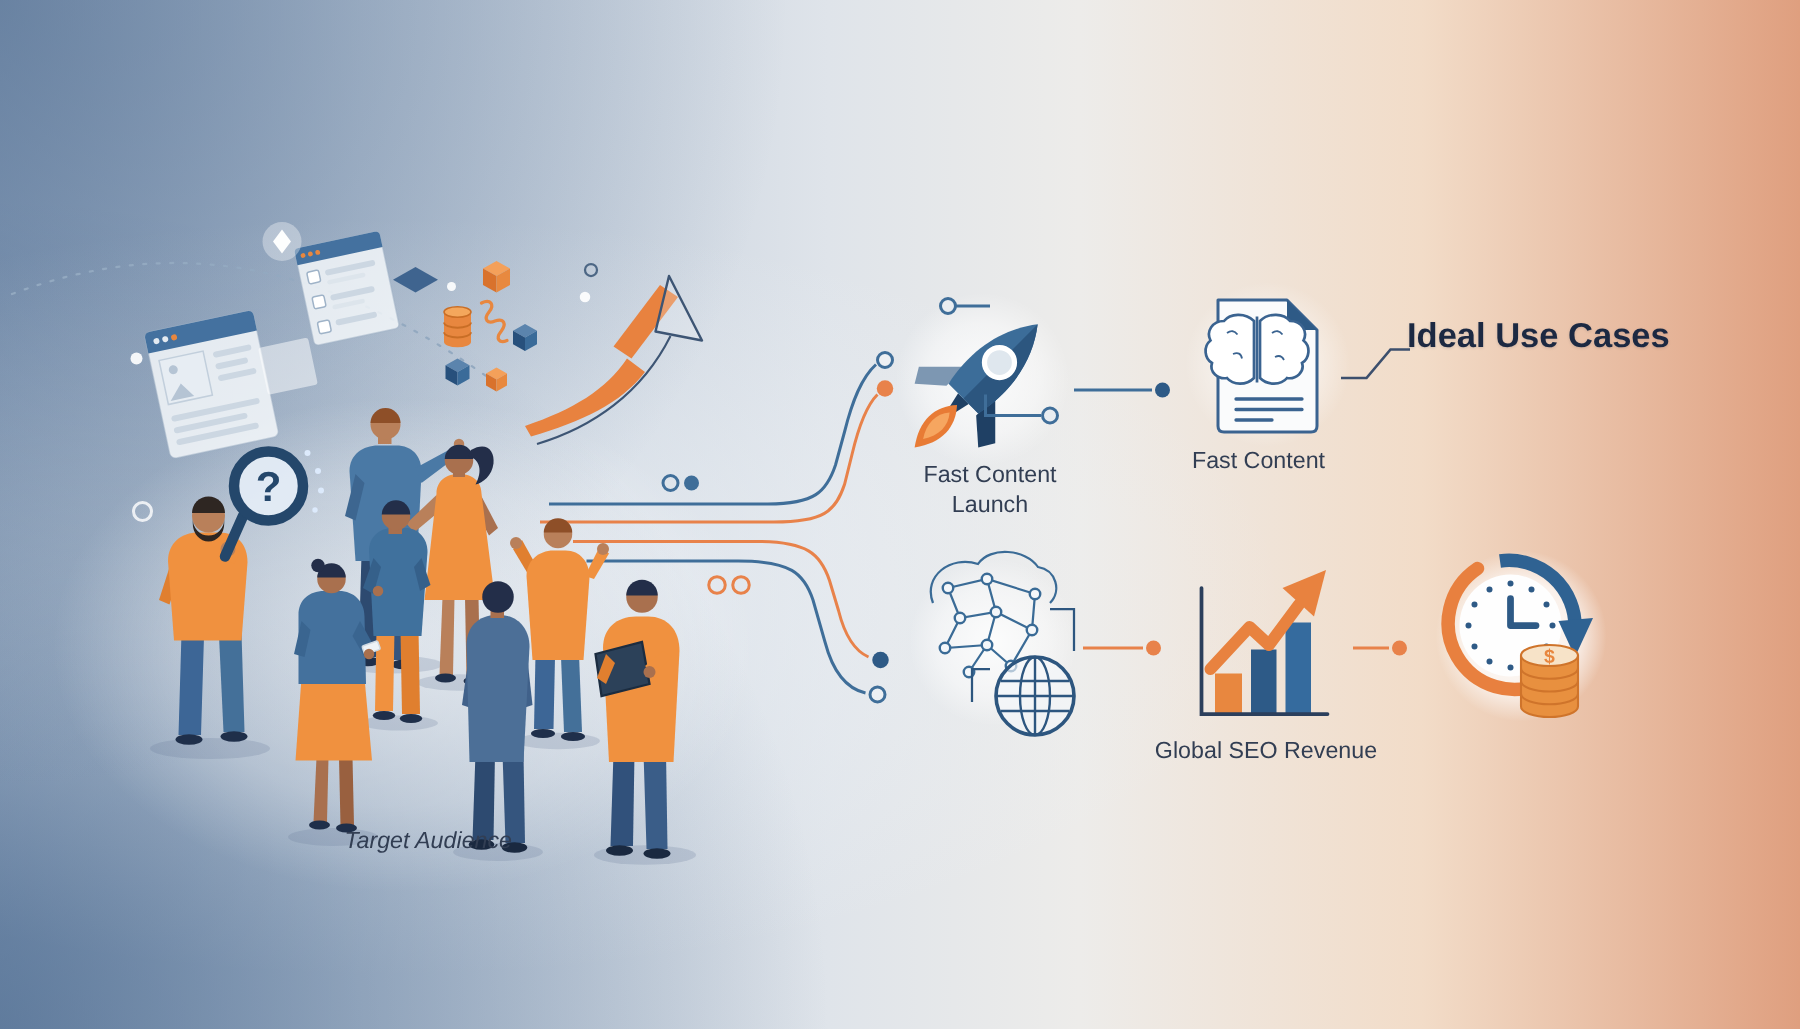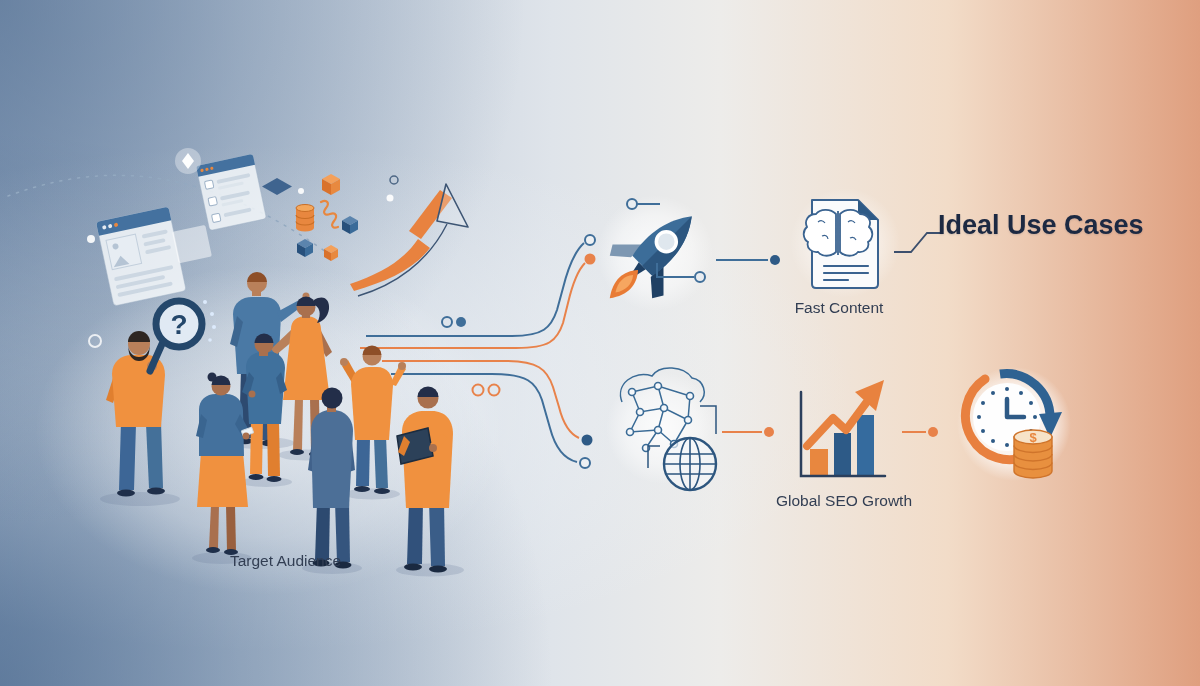--- a/index.html
+++ b/index.html
@@ -12,29 +12,29 @@
       radial-gradient(ellipse at 22% 58%, rgba(238,242,246,0.75), rgba(238,242,246,0) 45%),
       linear-gradient(to right, #8fa4bf 0%, #b7c5d6 20%, #dfe4ea 46%, #edecea 60%, #f2dcc8 79%, #df9f7f 100%);
   }
   svg{position:absolute;left:0;top:0;}
   .title{
     position:absolute;left:340px;top:60px;width:700px;text-align:center;
     font-size:41px;font-weight:700;letter-spacing:-0.5px;color:#1c2942;
     text-shadow:0 2px 3px rgba(25,40,65,0.18);
   }
   .heading{
-    position:absolute;left:938px;top:210px;font-size:27px;font-weight:700;
+    position:absolute;left:938px;top:210px;font-size:23px;font-weight:700;
     color:#1c2942;white-space:nowrap;text-shadow:0 1px 2px rgba(25,40,65,0.15);
   }
   .lbl{position:absolute;font-size:15.5px;line-height:1.28;color:#323e53;text-align:center;}
   .lbl-uc0{left:597px;top:307px;width:126px;}
   .lbl-uc1{left:776px;top:298px;width:126px;}
   .lbl-uc2{left:760px;top:491px;width:168px;}
   .lbl-uc3{left:936px;top:495px;width:168px;}
-  .lbl-target{left:213px;top:551px;width:145px;}
+  .lbl-target{left:213px;top:551px;width:145px;font-style:italic;}
 </style>
 </head>
 <body>
 
 <div class="stage">
 
 <svg width="1200" height="686" viewBox="0 0 1200 686">
   <defs>
     <radialGradient id="glow">
       <stop offset="0%" stop-color="rgba(255,255,255,0.85)"></stop>
@@ -379,17 +379,18 @@
       <polygon points="1039,414 1062,412 1050,438" fill="#2f6292"></polygon>
       <path d="M 1014 437 L 1014 471 A 19 7 0 0 0 1052 471 L 1052 437 Z" fill="#e8903f" stroke="#cf742b" stroke-width="1.4"></path>
       <path d="M 1014 445.5 A 19 7 0 0 0 1052 445.5 M 1014 454 A 19 7 0 0 0 1052 454 M 1014 462.5 A 19 7 0 0 0 1052 462.5" stroke="#cf742b" stroke-width="1.4" fill="none"></path>
       <ellipse cx="1033" cy="437" rx="19" ry="7" fill="#f7e3c8" stroke="#cf742b" stroke-width="1.4"></ellipse>
       <text x="1033" y="442" font-size="13" font-weight="700" fill="#e8873f" text-anchor="middle" font-family="Liberation Sans, sans-serif">$</text>
     </g>
   </g>
 </svg>
 
 <div class="heading">Ideal Use Cases</div>
+<div class="lbl lbl-uc0">Fast Content Launch</div>
 <div class="lbl lbl-uc1">Fast Content</div>
-<div class="lbl lbl-uc2">Global SEO Growth</div>
+<div class="lbl lbl-uc2">Global SEO Revenue</div>
 <div class="lbl lbl-target">Target Audience</div>
 
 </div>
 
 </body></html>

